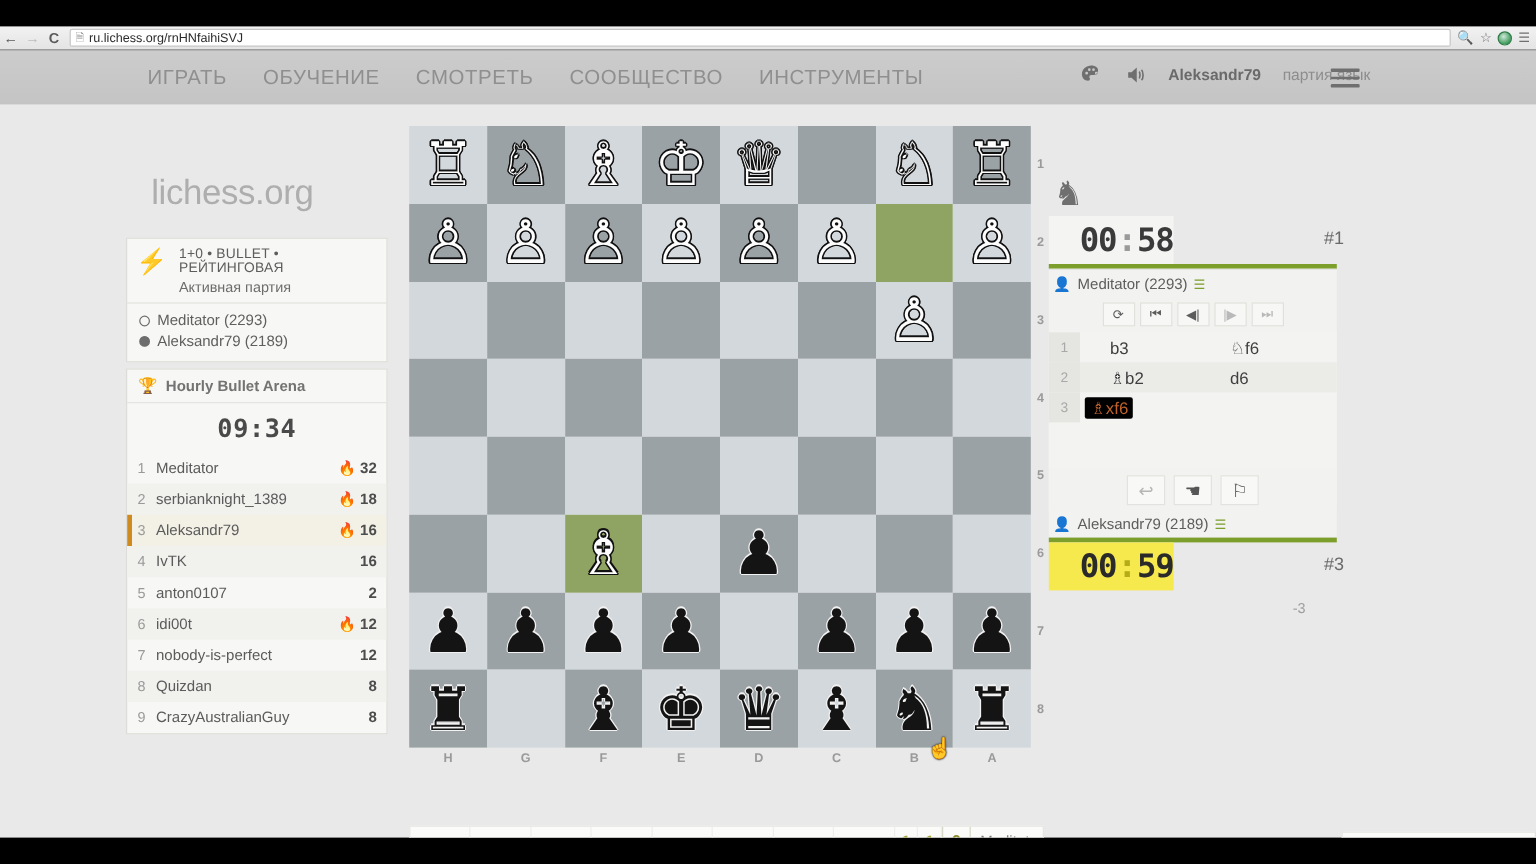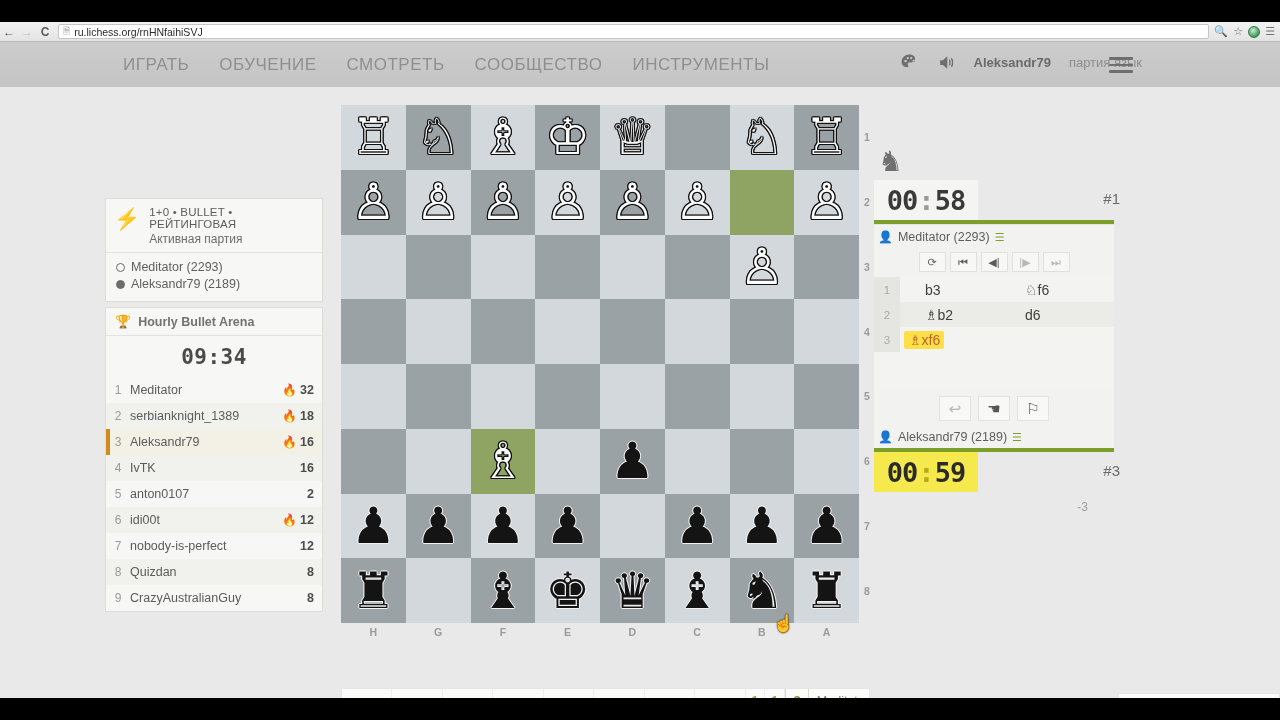--- a/index.html
+++ b/index.html
@@ -121,21 +121,21 @@
     display: grid; grid-template-rows: repeat(8, 64.75px); width: 16px; }
   #ranks span { display: flex; align-items: center; justify-content: center;
     font-size: 10.5px; color: #9a9a9a; font-weight: bold; }
   #cursor { position: absolute; left: 432px; top: 508px; font-size: 17px; color: #fff;
     text-shadow: 0 0 1.5px #333, 0 0 1.5px #333; }
 
   
   #rpanel { position: absolute; left: 874px; top: 106px; width: 240px; }
   .mini-knight { font-size: 28px; color: #6f6f6f; line-height: 1; margin-left: 4px; }
   .clock {
-    width: 104px; height: 40px; display: flex; align-items: center; justify-content: center;
+    width: 104px; height: 40px; display: flex; align-items: center; justify-content: flex-end;
     font-family: "DejaVu Sans Mono", monospace; font-size: 27px; font-weight: bold;
     letter-spacing: -1px; color: #3a3a3a; background: #f4f4f2;
   }
   .clock.active { background: #f5e94e; color: #2a2a2a; }
   .clock .sep { color: #9a9a9a; padding: 0 1px; }
   .clock.active .sep { color: #b5ac18; }
   .rank-tag { position: absolute; right: -18px; font-size: 15px; color: #6a6a6a; }
   .bar { height: 4px; background: #7c9e2b; }
   .player-line { display: flex; align-items: center; gap: 5px; padding: 5px 0 4px 4px;
     font-size: 12.5px; color: #5d5d5d; }
@@ -145,21 +145,21 @@
   #nav-buttons { display: flex; gap: 4px; justify-content: center; padding: 4px 0 5px; }
   .nbtn { width: 27px; height: 20px; background: #f7f7f5; border: 1px solid #e0e0dc;
     display: flex; align-items: center; justify-content: center; font-size: 11px; color: #5c5c5c; }
   .nbtn.dim { color: #b9b9b9; }
   #movelist { background: #f3f3f1; }
   .mrow { display: flex; align-items: center; height: 25px; font-size: 14px; }
   .mrow.alt { background: #ebebe8; }
   .mnum { width: 26px; text-align: center; color: #a9a9a9; font-size: 11.5px; background: #e5e5e1; height: 25px;
           display: flex; align-items: center; justify-content: center; }
   .mv { width: 100px; padding-left: 25px; color: #3f3f3f; }
-  .mv.cur { color: #c0622a; background: #fde047; border-radius: 2px; padding: 1px 4px 1px 5px;
+  .mv.cur { color: #c0622a; background: #000000; border-radius: 2px; padding: 1px 4px 1px 5px;
             margin-left: 4px; width: auto; }
   #mpad { height: 38px; background: #f3f3f1; }
   #action-row { display: flex; gap: 7px; justify-content: center; padding: 6px 0 4px; background:#f2f2f0; }
   .abtn { width: 32px; height: 25px; background: #f8f8f6; border: 1px solid #e2e2de;
     display: flex; align-items: center; justify-content: center; font-size: 15px; color: #555; }
   .abtn.dim { color: #b6b6b6; }
   #eval { text-align: right; padding: 8px 26px 0 0; font-size: 12px; color: #9d9d9d; }
 
   
   #score-table { position: absolute; left: 341px; top: 646px; width: 529px;
@@ -226,20 +226,21 @@
         <span class="hdr-user">Aleksandr79</span>
         <span class="hdr-lang">партия язык</span>
       </div>
       <div id="hamburger">
         <i></i>
           <i></i>
           <i></i>
       </div>
     </div>
 
+    <div id="brand">lichess.org</div>
 
     <div id="game-card">
       <div class="gc-top">
         <span class="bolt">⚡</span>
         <div>
           <div class="gc-l1">1+0 • BULLET • РЕЙТИНГОВАЯ</div>
           <div class="gc-l2">Активная партия</div>
         </div>
       </div>
       <div class="gc-players">

